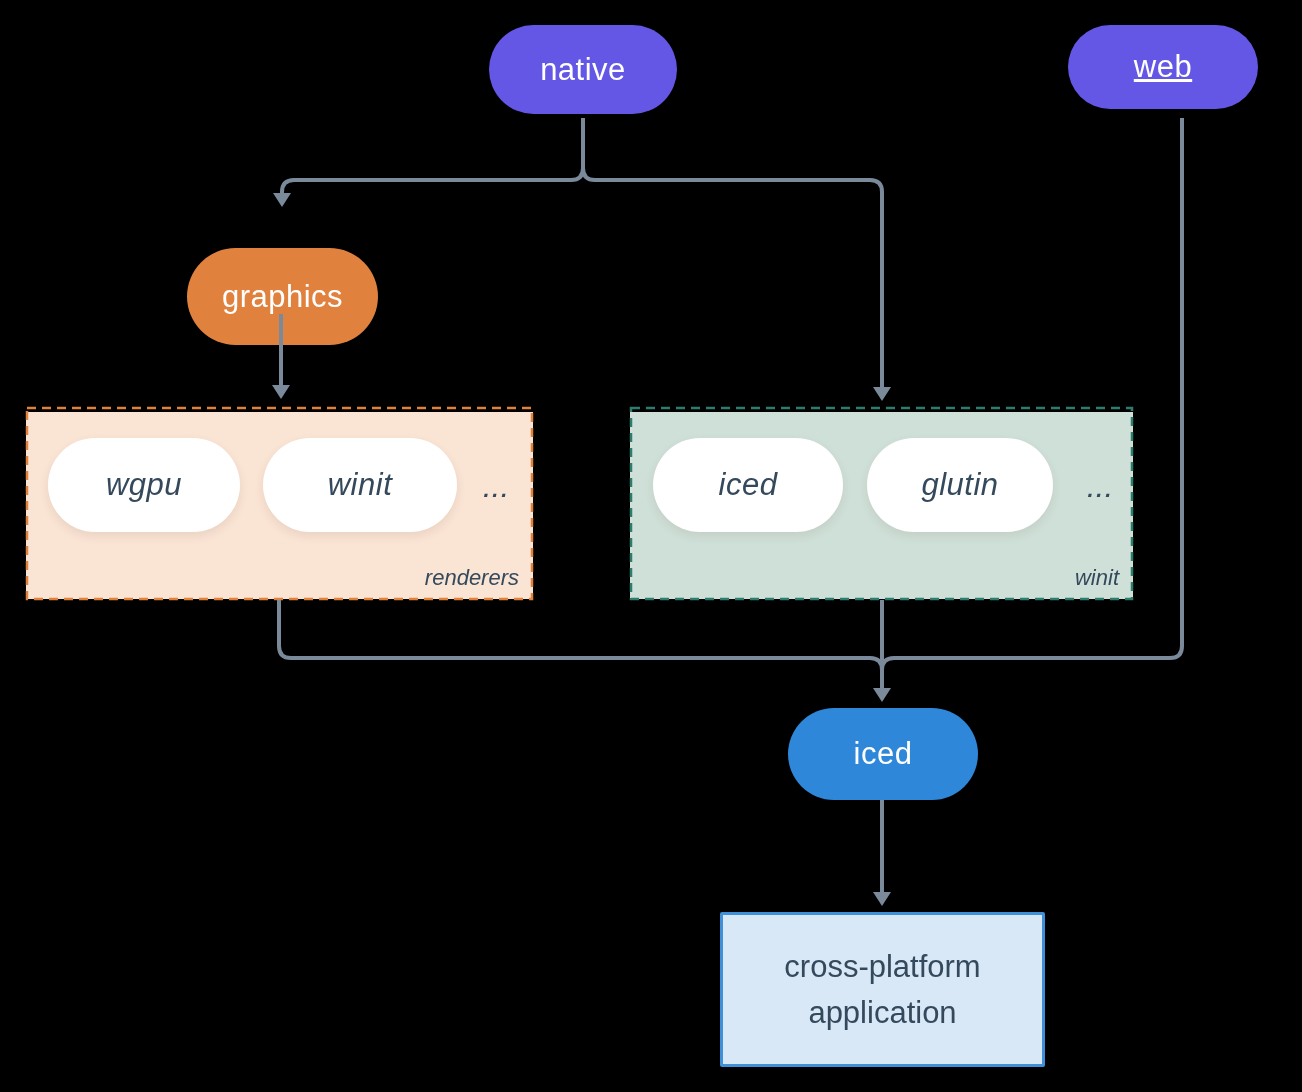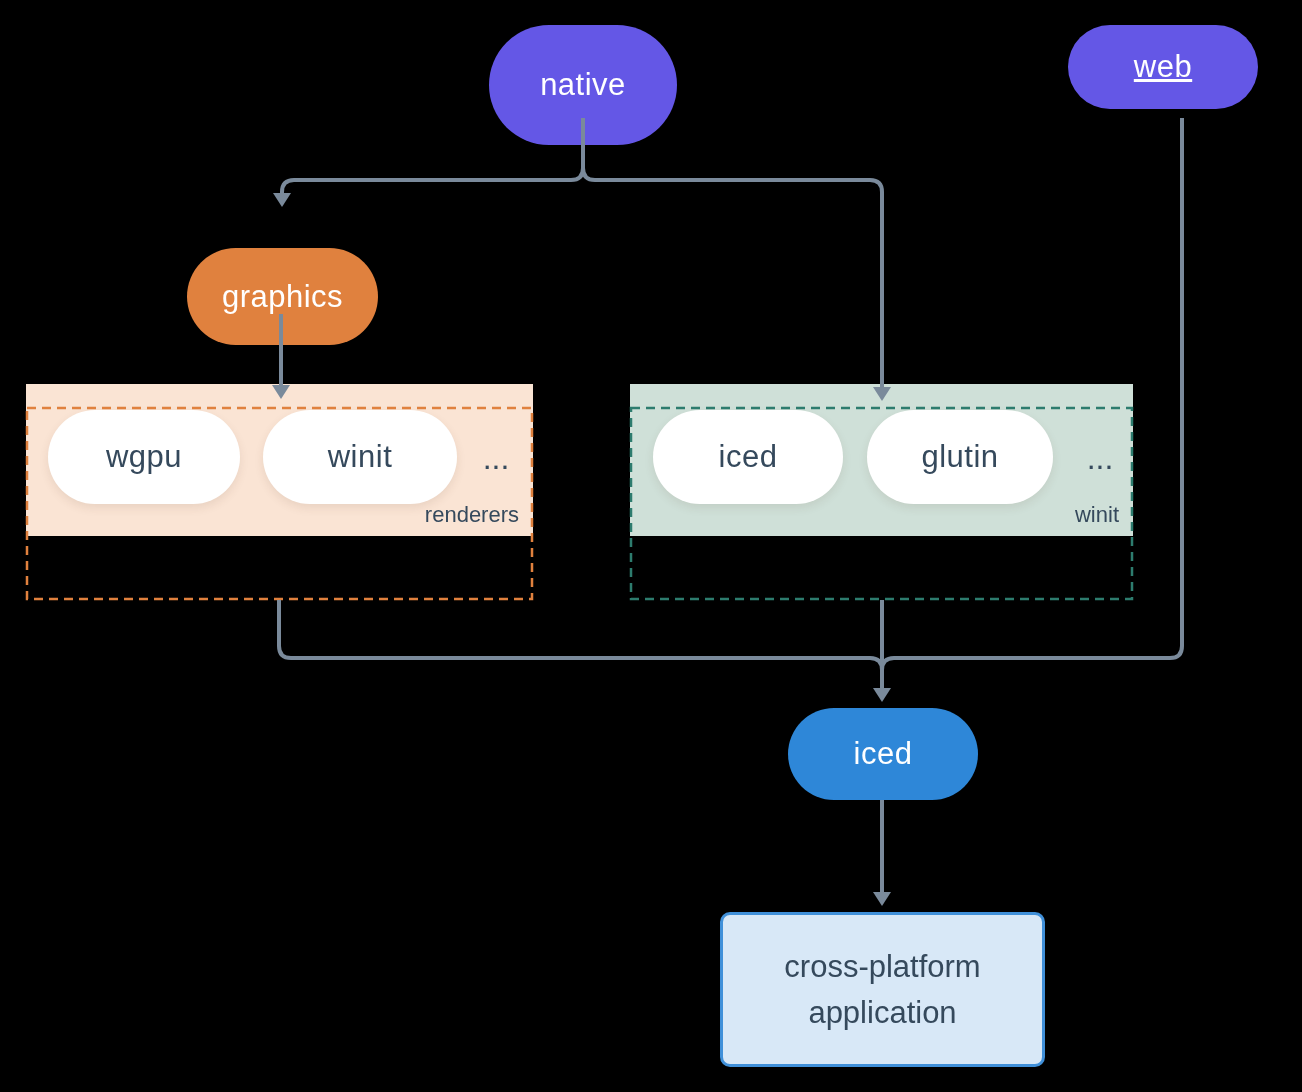--- a/index.html
+++ b/index.html
@@ -21,29 +21,30 @@
     letter-spacing: 0.5px;
   }
   .pill-purple { background: var(--purple, #6457e6); color: var(--pill_text, #fff); }
   .pill-orange { background: var(--orange, #e0813e); color: var(--pill_text, #fff); }
   .pill-blue   { background: var(--blue, #2e87d8);   color: var(--pill_text, #fff); }
   .pill-white  {
     background: var(--pill_bg, #fff);
     color: var(--dark_text, #35495c);
     box-shadow: 0 4px 10px rgba(90, 60, 40, 0.10);
   }
-  .node-native   { left: 489px; top: 25px;  width: 188px; height: 120px; text-align: right; }
+  .node-native   { left: 489px; top: 25px;  width: 188px; height: 89px; text-align: right; }
   .node-web      { left: 1068px; top: 25px; width: 190px; height: 84px; text-decoration: underline; }
   .node-graphics { left: 187px; top: 215px; width: 191px; height: 97px; margin-top: 33px; }
   .node-iced     { left: 788px; top: 708px; width: 190px; height: 92px; justify-content: center; }
 
   .group {
     position: absolute;
-    top: 384px;
-    height: 152px;
+    top: 412px;
+    height: 187px;
+    font-style: italic;
   }
   .group-renderers { left: 26px;  width: 507px; background: var(--renderers_bg, #fae4d4); }
   .group-shells    { left: 630px; width: 503px; background: var(--shells_bg, #cfe0d8); }
   .group .pill { font-size: 31px; }
   .pill-wgpu   { left: 22px;  top: 26px; width: 192px; height: 94px; }
   .pill-glow   { left: 237px; top: 26px; width: 194px; height: 94px; }
   .pill-winit  { left: 23px;  top: 26px; width: 190px; height: 94px; }
   .pill-glutin { left: 237px; top: 26px; width: 186px; height: 94px; }
   .dots {
     position: absolute;
@@ -59,21 +60,21 @@
     font-size: 22px;
     color: var(--dark_text, #35495c);
   }
   .app-box {
     position: absolute;
     left: 720px; top: 912px;
     width: 325px; height: 155px;
     box-sizing: border-box;
     background: var(--app_bg, #d8e8f7);
     border: 3px solid var(--app_border, #4090d9);
-    border-radius: 10px;
+    border-radius: 2px;
     display: flex;
     flex-direction: column;
     align-items: center;
     justify-content: center;
     color: var(--dark_text, #35495c);
     font-size: 31px;
     line-height: 46px;
   }
   svg.connector-layer {
     position: absolute;

